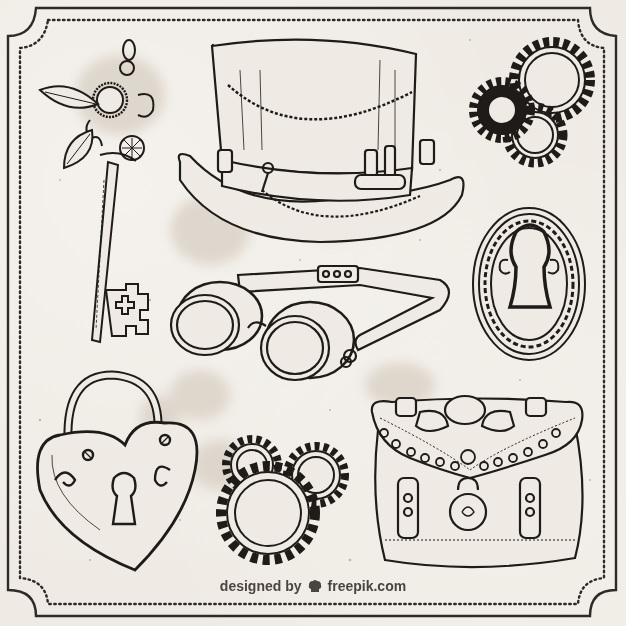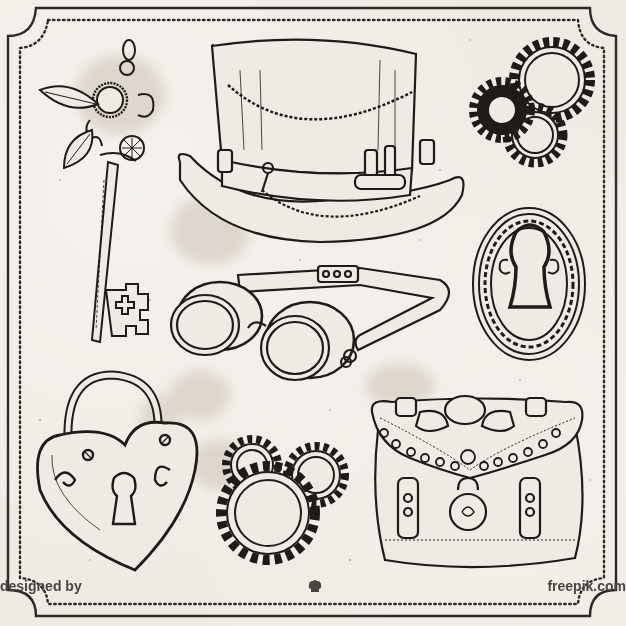--- a/index.html
+++ b/index.html
@@ -11,21 +11,21 @@
   .canvas {
     position: relative; width: 626px; height: 626px;
     background:
       radial-gradient(circle at 20% 30%, rgba(255,255,255,0.35), rgba(255,255,255,0) 60%),
       radial-gradient(circle at 80% 70%, rgba(255,255,255,0.25), rgba(255,255,255,0) 55%),
       #efebe4;
   }
   .scene { position: absolute; left: 0; top: 0; }
   .credit {
     position: absolute; left: 0; right: 0; top: 578px;
-    display: flex; justify-content: space-between; align-items: center; gap: 5px;
+    display: flex; justify-content: center; align-items: center; gap: 5px;
     color: #4a4540; font-weight: bold; font-size: 14px; letter-spacing: 0;
   }
   .credit .logo { width: 16px; height: 14px; display: inline-block; }
 </style>
 </head>
 <body>
 
 <div class="canvas">
   <svg class="scene" width="626" height="626" viewBox="0 0 626 626">
     <defs>

